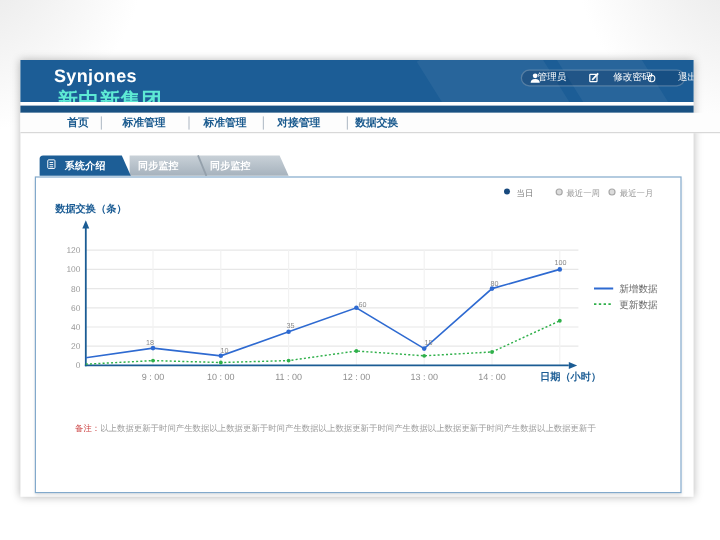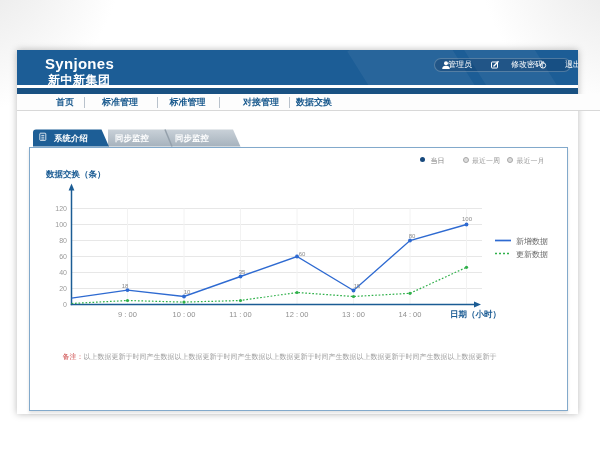--- a/index.html
+++ b/index.html
@@ -6,21 +6,21 @@
 body{width:600px;height:450px;overflow:hidden;position:relative;
   font-family:"Liberation Sans",sans-serif;
   background:radial-gradient(circle 210px at -30px -40px, #e5e5e5 0, rgba(229,229,229,0) 72%),radial-gradient(circle 210px at 630px -40px, #e5e5e5 0, rgba(229,229,229,0) 72%),#ffffff;}
 #page{position:absolute;left:17px;top:50px;width:561px;height:364px;background:#fff;
   box-shadow:0 0 7px rgba(0,0,0,0.28);}
 #header{position:absolute;left:0;top:0;width:561px;height:35px;background:#1c5d96;overflow:hidden;}
 #header .sw1,#header .sw2{position:absolute;top:-30px;height:100px;background:rgba(255,255,255,0.055);transform:rotate(-32deg);}
 #header .sw1{left:350px;width:90px;}
 #header .sw2{left:465px;width:60px;}
 #logo1{position:absolute;left:28px;top:5px;color:#fff;font-size:15px;font-weight:bold;letter-spacing:0.3px;}
-#logo2{position:absolute;left:31px;top:22px;color:#ffffff;font-size:12px;font-weight:bold;letter-spacing:0.5px;}
+#logo2{position:absolute;left:31px;top:22px;color:#5eead4;font-size:17px;font-weight:bold;letter-spacing:0.5px;}
 #apptitle{position:absolute;left:105px;top:13.5px;color:#fff;font-size:12px;font-weight:bold;letter-spacing:0px;}
 #pill{position:absolute;left:417px;top:7.5px;width:135px;height:12px;border:1px solid rgba(255,255,255,0.24);
   border-radius:7px;background:rgba(8,34,62,0.22);color:#fff;font-size:8px;line-height:12px;}
 #pill .it{position:absolute;top:0;white-space:nowrap;}
 #strip{position:absolute;left:0;top:38px;width:561px;height:6px;background:#195182;}
 #menubar{position:absolute;left:0;top:44px;width:589px;height:16px;background:#fdfdfd;border-bottom:1px solid #d8d8d8;}
 .mi{position:absolute;top:0;height:16px;line-height:16px;font-size:9px;font-weight:bold;color:#1a5a8e;text-align:center;width:60px;}
 .msep{position:absolute;top:2.5px;width:1px;height:11px;background:#b9c2cc;}
 
 #panel{position:absolute;left:11.5px;top:96.5px;width:537px;height:262px;border:1px solid #82a9cb;background:#fff;
@@ -57,21 +57,21 @@
     </div>
   </div>
   <div id="strip"></div>
   <div id="menubar">
     <div class="mi" style="left:18px;">首页</div>
       <div class="msep" style="left:66.5px;"></div>
     <div class="mi" style="left:73px;">标准管理</div>
       <div class="msep" style="left:139.5px;"></div>
     <div class="mi" style="left:140.5px;">标准管理</div>
       <div class="msep" style="left:202px;"></div>
-    <div class="mi" style="left:202px;text-align:right;">对接管理</div>
+    <div class="mi" style="left:202px;">对接管理</div>
       <div class="msep" style="left:272px;"></div>
     <div class="mi" style="left:267px;">数据交换</div>
   </div>
   <svg width="230" height="19" viewBox="0 0 230 19" style="position:absolute;left:11px;top:78px;">
     <defs>
       <linearGradient id="gt" x1="0" y1="0" x2="0" y2="1">
         <stop offset="0" stop-color="#c9d1d8"></stop>
           <stop offset="1" stop-color="#a6b2bd"></stop>
       </linearGradient>
     </defs>

